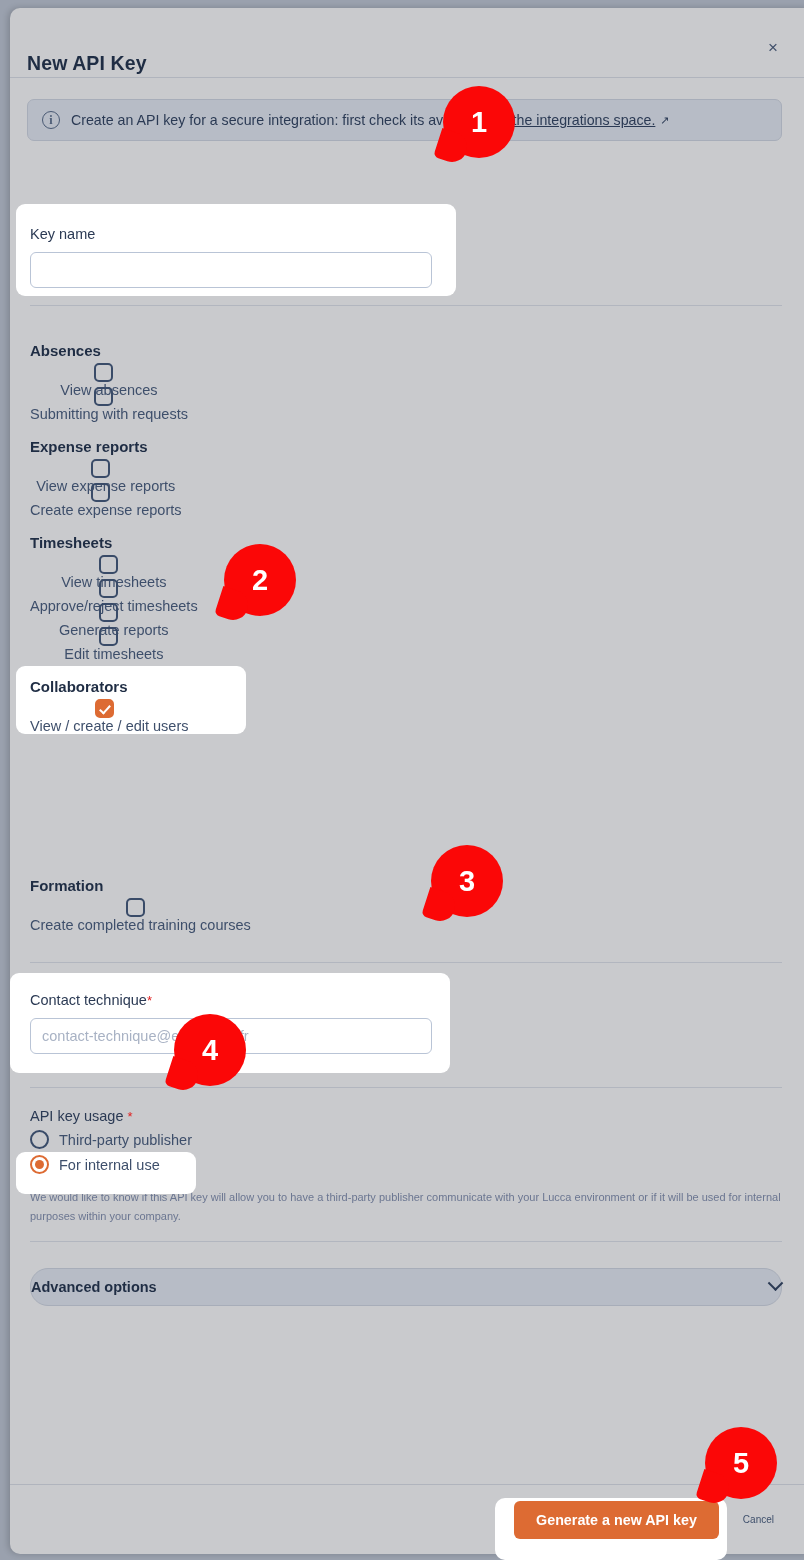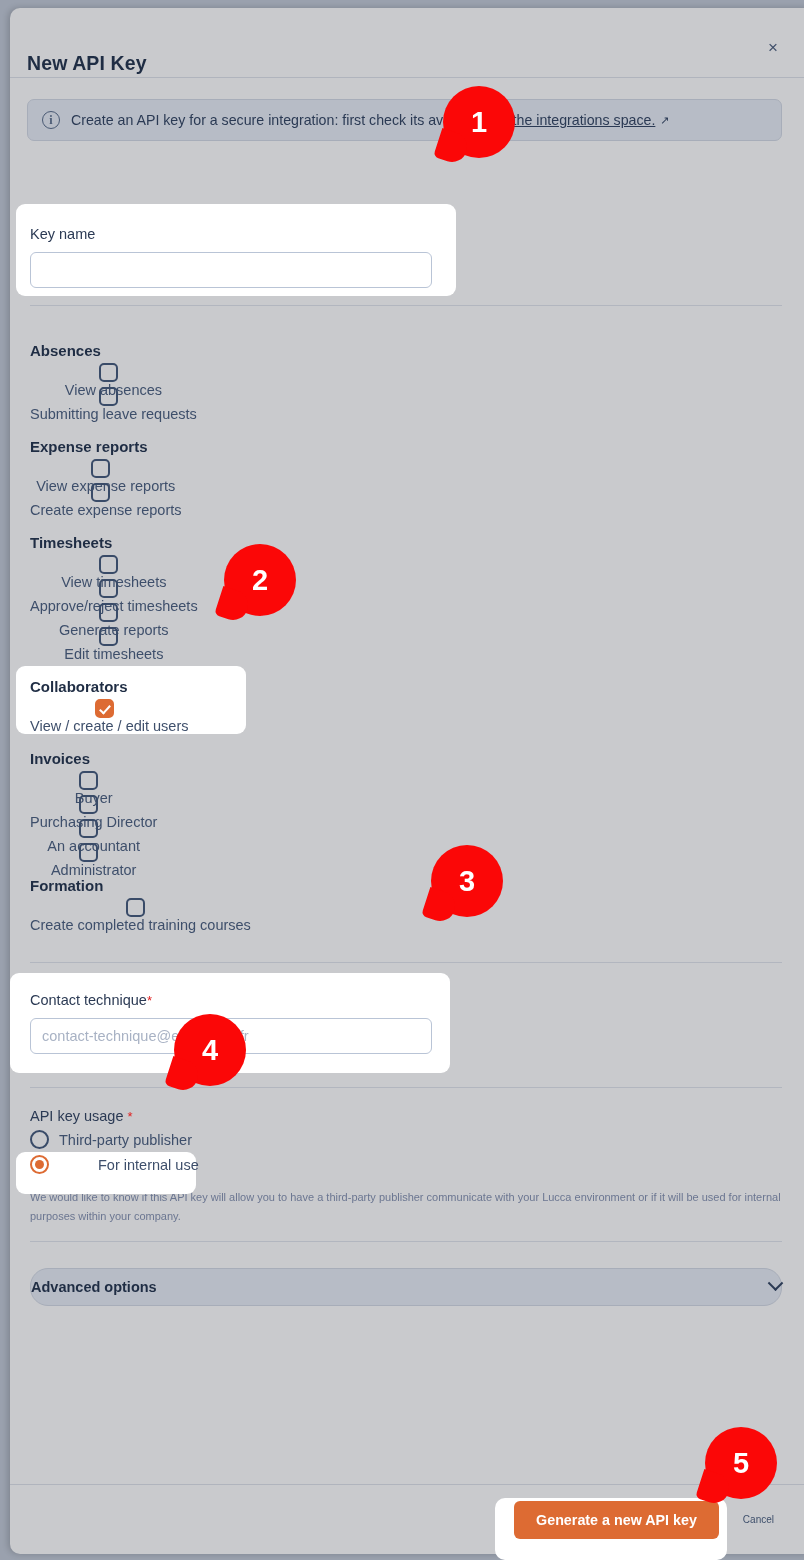--- a/index.html
+++ b/index.html
@@ -201,21 +201,21 @@
     color: #2b3a54;
     margin-bottom: 3px;
   }
   .radio-row {
     display: flex;
     align-items: center;
     height: 25px;
     cursor: pointer;
     position: relative;
   }
-  .radio-row.on { z-index: 7; gap: 39px; }
+  .radio-row.on { z-index: 7; }
   .rbox {
     width: 19px; height: 19px;
     flex: 0 0 19px;
     border: 2px solid #394b68;
     border-radius: 50%;
     margin-right: 10px;
     position: relative;
   }
   .rbox.checked { border-color: #dd6b33; }
   .rbox.checked::after {
@@ -360,21 +360,21 @@
       <div class="divider" id="div-1"></div>
 
       <div class="perm-group" id="grp-absences">
         <div class="group-title">Absences</div>
         <div class="perm-row">
           <span class="cbox"></span>
           <span class="perm-label">View absences</span>
         </div>
         <div class="perm-row">
           <span class="cbox"></span>
-          <span class="perm-label">Submitting leave requests</span>
+          <span class="perm-label">Submitting with requests</span>
         </div>
       </div>
 
       <div class="perm-group" id="grp-expense">
         <div class="group-title">Expense reports</div>
         <div class="perm-row">
           <span class="cbox"></span>
           <span class="perm-label">View expense reports</span>
         </div>
         <div class="perm-row">
@@ -404,39 +404,20 @@
       </div>
 
       <div class="perm-group" id="grp-collaborators">
         <div class="group-title">Collaborators</div>
         <div class="perm-row">
           <span class="cbox checked"></span>
           <span class="perm-label">View / create / edit users</span>
         </div>
       </div>
 
-      <div class="perm-group" id="grp-invoices">
-        <div class="group-title">Invoices</div>
-        <div class="perm-row">
-          <span class="cbox"></span>
-          <span class="perm-label">Buyer</span>
-        </div>
-        <div class="perm-row">
-          <span class="cbox"></span>
-          <span class="perm-label">Purchasing Director</span>
-        </div>
-        <div class="perm-row">
-          <span class="cbox"></span>
-          <span class="perm-label">An accountant</span>
-        </div>
-        <div class="perm-row">
-          <span class="cbox"></span>
-          <span class="perm-label">Administrator</span>
-        </div>
-      </div>
 
       <div class="perm-group" id="grp-formation">
         <div class="group-title">Formation</div>
         <div class="perm-row">
           <span class="cbox"></span>
           <span class="perm-label">Create completed training courses</span>
         </div>
       </div>
 
       <div class="divider" id="div-2"></div>

